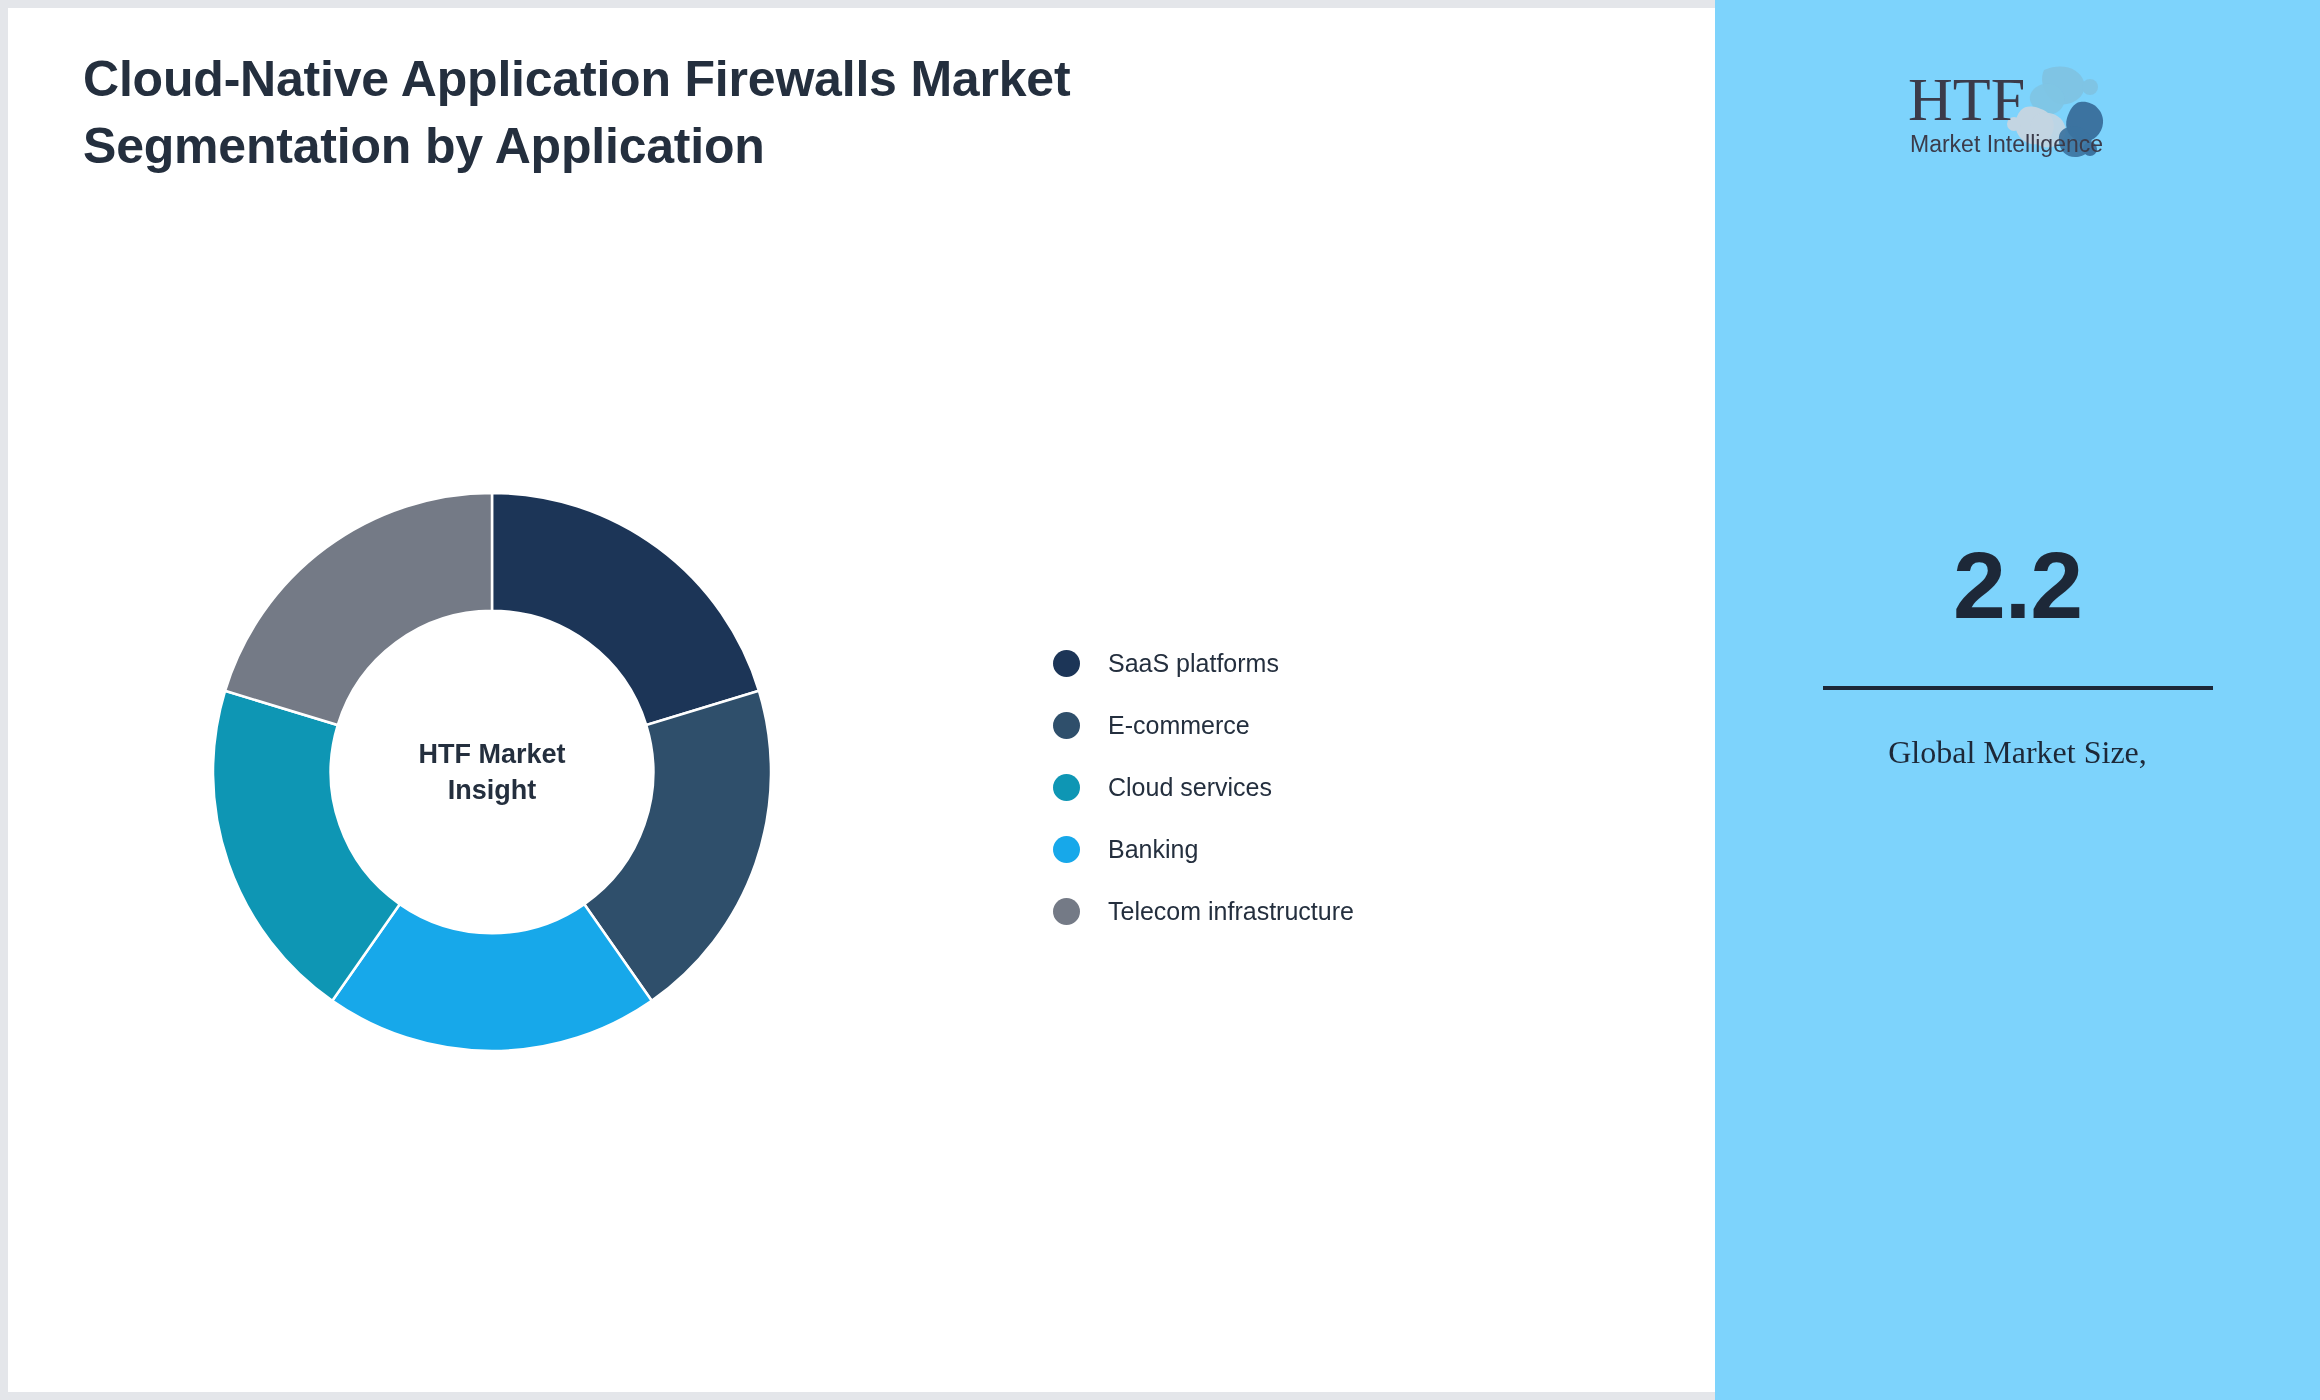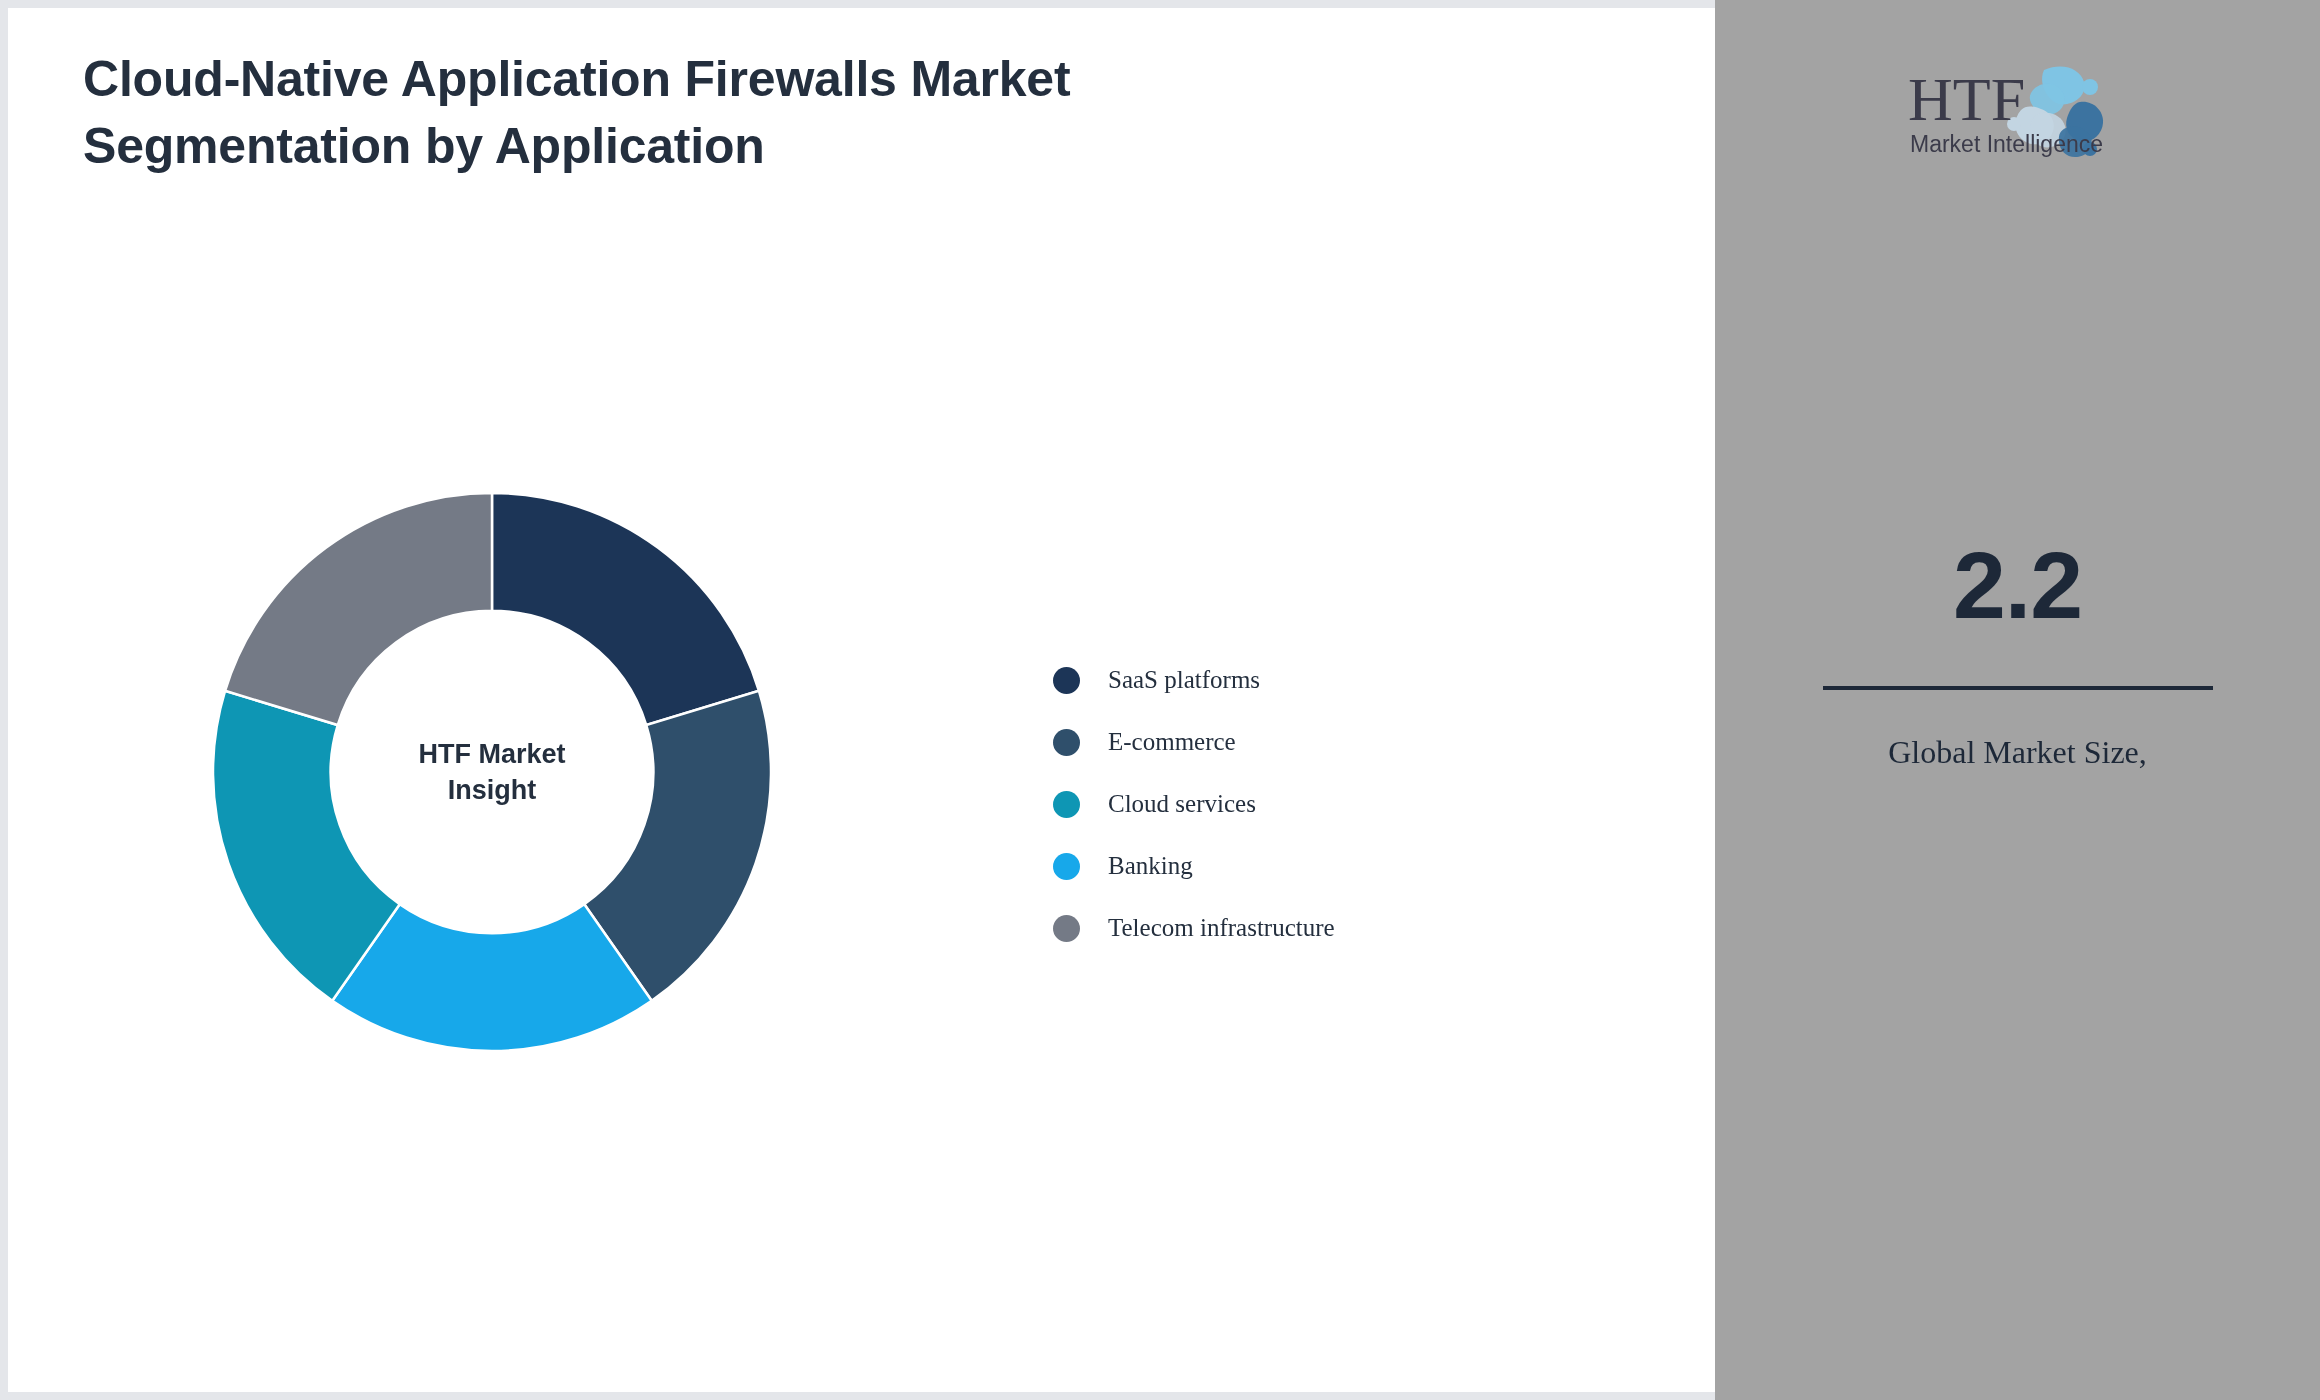--- a/index.html
+++ b/index.html
@@ -58,41 +58,40 @@
     display:block;
     max-width:230px;
   }
   
   .legend {
     position:absolute;
     left:1045px; top:624px;
   }
   .legend-row {
     display:flex;
-    align-items:flex-end;
+    align-items:center;
     height:62px;
-    font-family:Liberation Serif, serif;
   }
   .legend-swatch {
     width:27px; height:27px;
     border-radius:50%;
     flex:0 0 auto;
   }
   .legend-label {
     margin-left:28px;
     font-size:25px;
     color:#242f3e;
     white-space:nowrap;
   }
   
   .right-panel {
     position:absolute;
     left:1715px; top:0px;
     width:605px; height:1400px;
-    background:#a3a3a3;
+    background:#7dd3fc;
   }
   .logo {
     position:absolute;
     left:50%;
     top:52px;
     transform:translateX(-50%);
     width:248px; height:108px;
   }
   .logo svg { display:block; width:248px; height:108px; }
   .stat-block {

